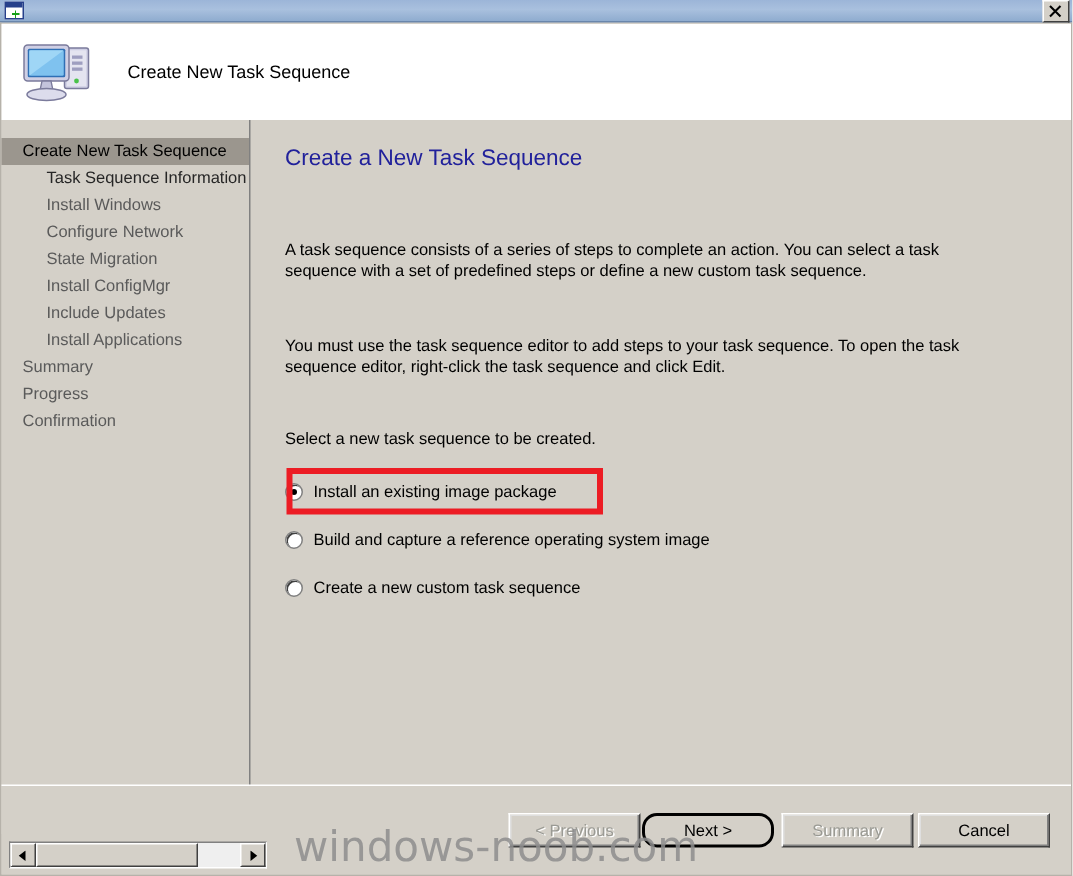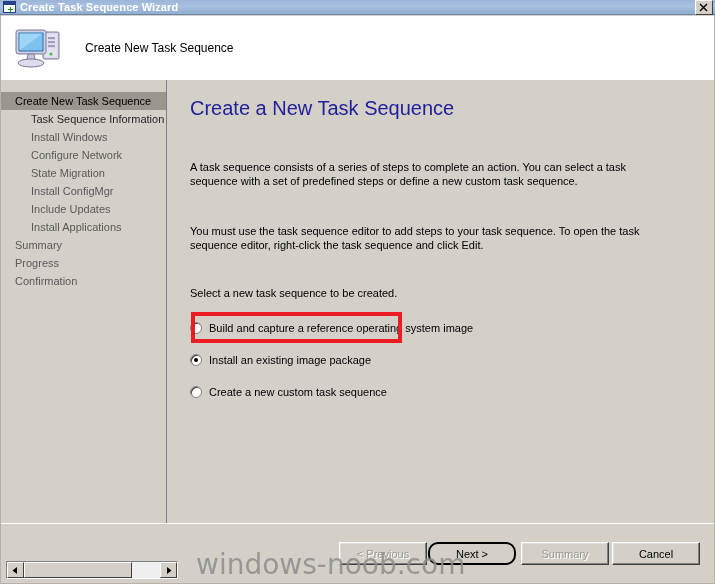--- a/index.html
+++ b/index.html
@@ -142,21 +142,21 @@
     position: absolute;
     left: 167px; top: 0;
     width: 546px;
     height: 476px;
     background: #d4d0c8;
     box-sizing: border-box;
   }
   .page-title {
     position: absolute;
     left: 22px; top: 17px;
-    font-size: 20px;
+    font-size: 15px;
     color: #21219b;
     white-space: nowrap;
   }
   .para {
     position: absolute;
     left: 22px;
     width: 468px;
     font-size: 11px;
     line-height: 14px;
     color: #000000;
@@ -320,21 +320,20 @@
     pointer-events: none;
   }
 </style>
 </head>
 <body>
 
 <div id="app">
 
   <div class="titlebar">
     <span class="tb-icon"></span>
-    <span class="tb-title">Create Task Sequence Wizard</span>
     <span class="tb-spacer"></span>
     <div class="tb-close">
       <svg width="9" height="9" viewBox="0 0 9 9">
         <path d="M1 1 L8 8 M8 1 L1 8" stroke="#000000" stroke-width="1.4" fill="none"></path>
       </svg>
     </div>
   </div>
 
   <div class="win-border"></div>
 
@@ -377,27 +376,27 @@
       <div class="nav-item">Confirmation</div>
     </div>
 
     <div class="content">
       <div class="page-title">Create a New Task Sequence</div>
       <div class="para p1">A task sequence consists of a series of steps to complete an action. You can select a task sequence with a set of predefined steps or define a new custom task sequence.</div>
       <div class="para p2">You must use the task sequence editor to add steps to your task sequence. To open the task sequence editor, right-click the task sequence and click Edit.</div>
       <div class="prompt">Select a new task sequence to be created.</div>
 
       <div class="radio-group">
+        <div class="radio-row checked">
+          <span class="radio-mark"></span>
+          <span class="radio-label">Install an existing image package</span>
+        </div>
         <div class="radio-row">
           <span class="radio-mark"></span>
           <span class="radio-label">Build and capture a reference operating system image</span>
-        </div>
-        <div class="radio-row checked">
-          <span class="radio-mark"></span>
-          <span class="radio-label">Install an existing image package</span>
         </div>
         <div class="radio-row">
           <span class="radio-mark"></span>
           <span class="radio-label">Create a new custom task sequence</span>
         </div>
       </div>
 
       <div class="highlight-box"></div>
     </div>
   </div>

